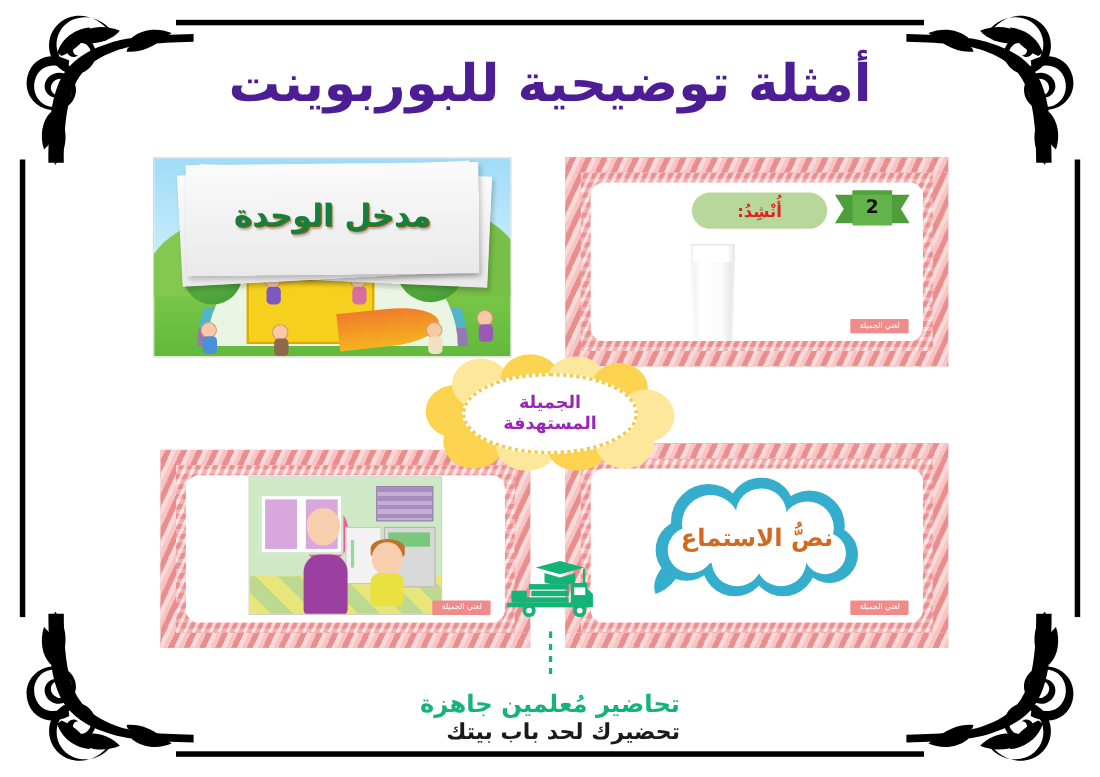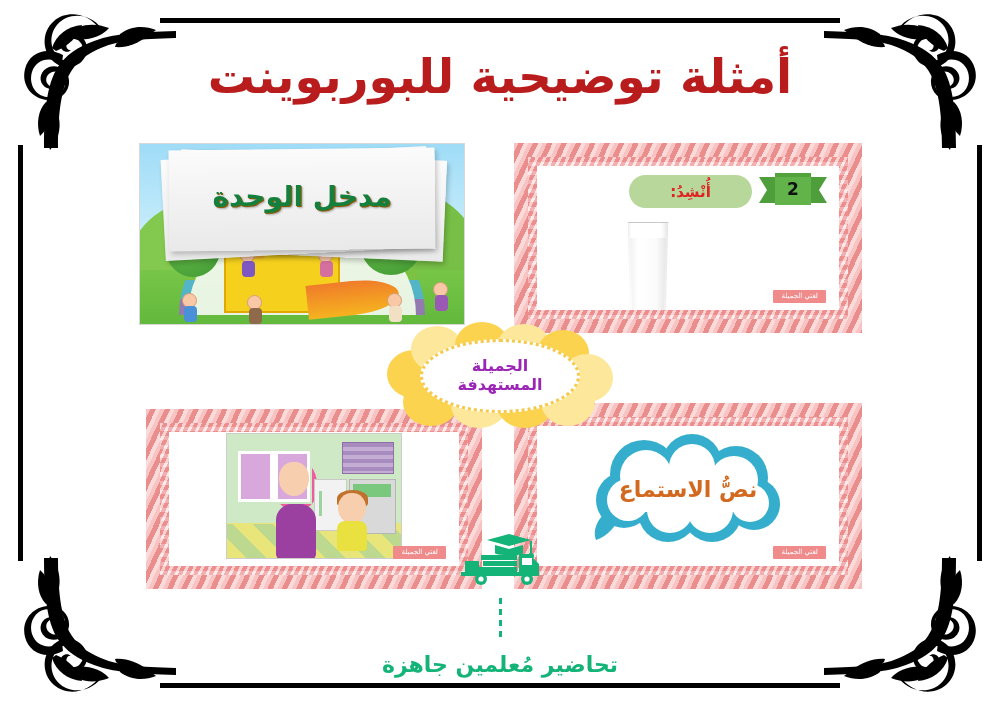--- a/index.html
+++ b/index.html
@@ -40,21 +40,21 @@
   .frame-bottom { bottom: 18px; left: 160px; right: 160px; height: 5px; }
   .frame-left   { left: 18px;  top: 145px;  bottom: 145px; width: 5px; }
   .frame-right  { right: 18px; top: 145px;  bottom: 145px; width: 5px; }
 
   
   #title {
     position: absolute;
     top: 52px;
     left: 0; right: 0;
     text-align: center;
-    color: #b91c1c;
+    color: #4c1d95;
     font-size: 47px;
     font-weight: bold;
     letter-spacing: -1px;
     line-height: 1.05;
     direction: rtl;
   }
 
   
   .slide {
     position: absolute;
@@ -77,21 +77,21 @@
       repeating-linear-gradient(115deg,
         #f7c3c3 0px, #f7c3c3 4px,
         #e98d8d 4px, #e98d8d 9px,
         #fbdada 9px, #fbdada 13px) 14 / 14px round;
     padding: 9px;
   }
   .pink-inner {
     width: 100%;
     height: 100%;
     background: #ffffff;
-    border-radius: 0;
+    border-radius: 12px;
     position: relative;
     overflow: hidden;
   }
   .slide-tag {
     position: absolute;
     bottom: 7px;
     right: 13px;
     background: #f08b8b;
     color: #ffffff;
     font-size: 7px;
@@ -712,16 +712,17 @@
         <g fill="#ffffff">
           <circle cx="24" cy="45" r="2.6"></circle>
           <circle cx="70" cy="45" r="2.6"></circle>
           <rect x="65" y="24" width="10" height="7"></rect>
         </g>
       </svg>
     </div>
     <div id="brand-divider"></div>
     <div id="brand-text">
       <div id="brand-line1">تحاضير مُعلمين جاهزة</div>
+      <div id="brand-line2">تحضيرك لحد باب بيتك</div>
     </div>
   </div>
 
 </div>
 
 </body></html>

